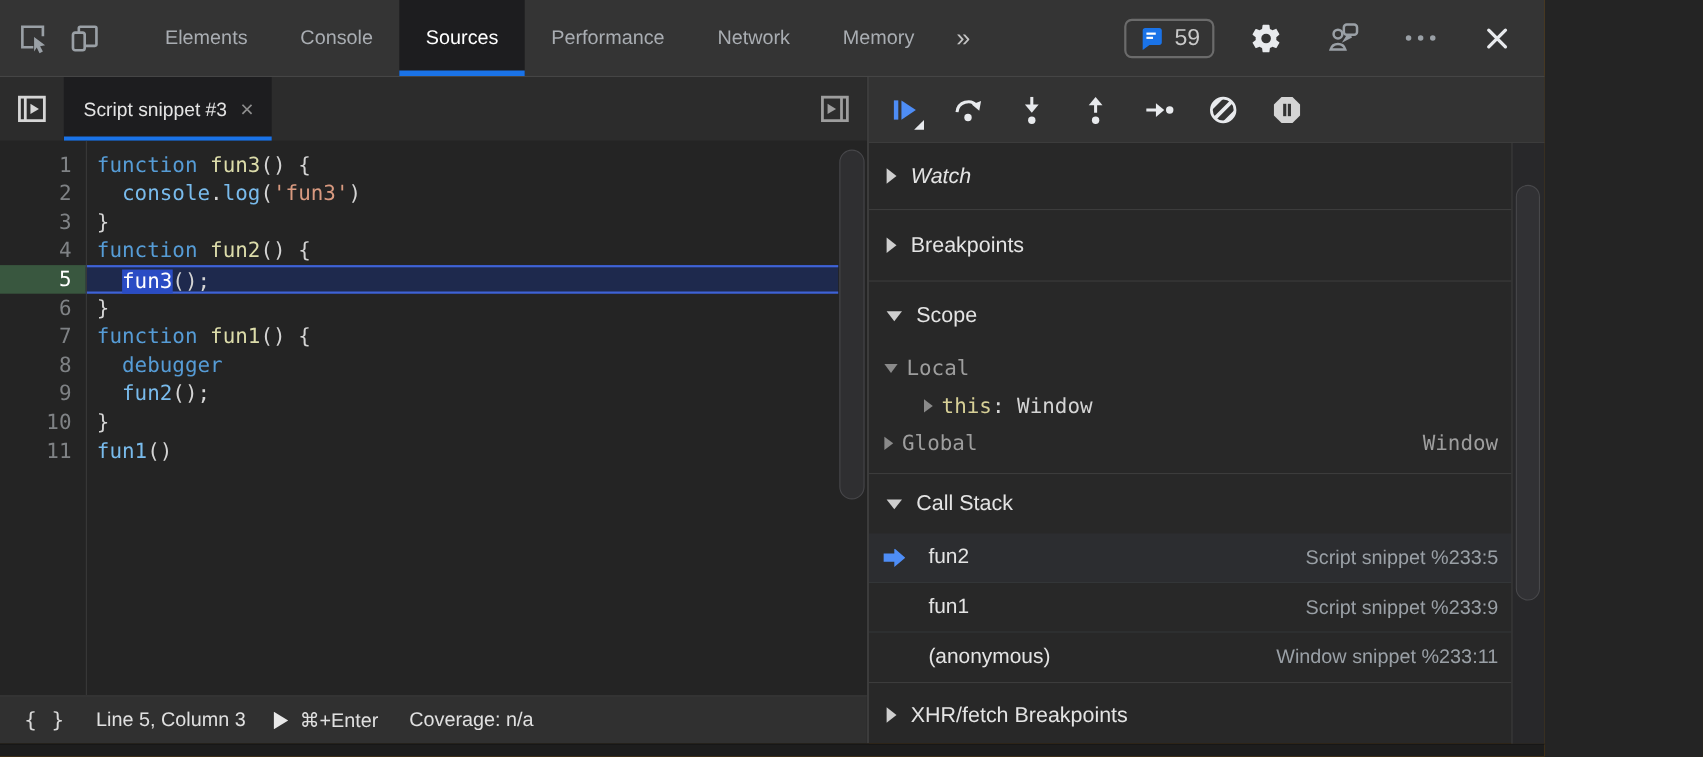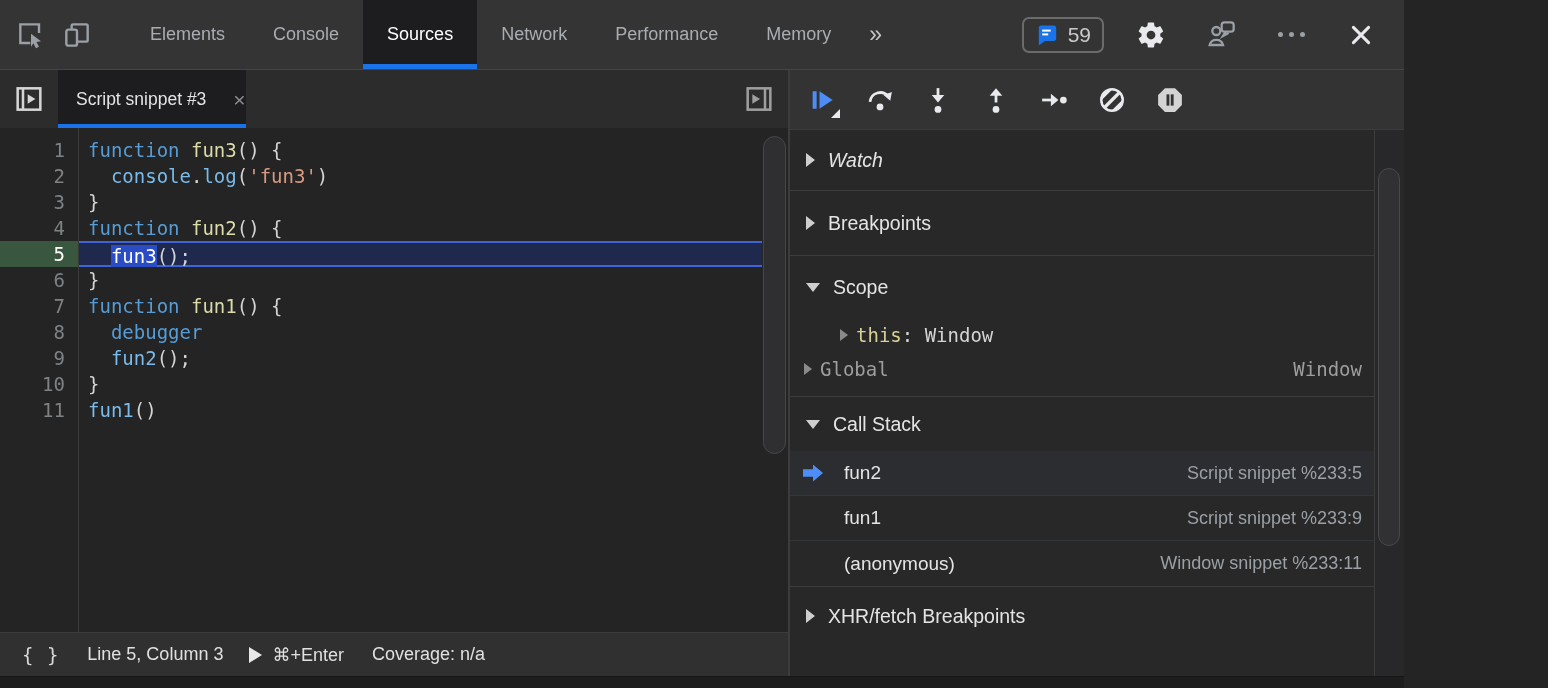--- a/index.html
+++ b/index.html
@@ -25,21 +25,21 @@
 
   
   .content { flex:1 1 auto; display:flex; min-height:0; }
   .left-pane { width:790px; flex:0 0 auto; display:flex; flex-direction:column;
                border-right:2px solid #3c3c3c; background:#242424; }
   .right-pane { flex:1 1 auto; display:flex; flex-direction:column; background:#282828; min-width:0; }
 
   
   .tabstrip { height:58px; background:#2c2c2c; display:flex; align-items:stretch; flex:0 0 auto; }
   .strip-btn { width:58px; display:flex; align-items:center; justify-content:center; }
-  .snippet-tab { display:flex; align-items:center; gap:27px; padding:0 0 0 18px;
+  .snippet-tab { display:flex; align-items:center; gap:12px; padding:0 16px 0 18px;
                  background:#1d1d1f; box-shadow: inset 0 -4px 0 #1a73e8; }
   .snippet-tab .title { font-size:17.5px; color:#e4e4e4; }
   .snippet-tab .close { font-size:21px; color:#8e8e8e; line-height:1; }
   .strip-spacer { flex:1; }
 
   
   .editor { flex:1 1 auto; position:relative; background:#242424; overflow:hidden;
             font-family:"DejaVu Sans Mono", monospace; padding-top:9px; }
   .gutter-divider { position:absolute; left:78px; top:0; bottom:0; width:1px; background:#3a3a3a; }
   .line { display:flex; height:26px; line-height:26px; font-size:19px; width:762px; }
@@ -144,24 +144,24 @@
         <div class="tb-tab">
           <span>Elements</span>
         </div>
         <div class="tb-tab">
           <span>Console</span>
         </div>
         <div class="tb-tab active">
           <span>Sources</span>
         </div>
         <div class="tb-tab">
+          <span>Performance</span>
+        </div>
+        <div class="tb-tab">
           <span>Network</span>
-        </div>
-        <div class="tb-tab">
-          <span>Performance</span>
         </div>
         <div class="tb-tab">
           <span>Memory</span>
         </div>
       </div>
     <div class="tb-chevron">
       <span>»</span>
     </div>
 
     <div class="tb-right">
@@ -386,20 +386,24 @@
           <div class="section-header h-bp">
             <span class="tri right"></span>
             <span>Breakpoints</span>
           </div>
 
           <div class="section-header h-scope">
             <span class="tri down"></span>
             <span>Scope</span>
           </div>
           <div class="scope-body">
+            <div class="scope-row lvl0">
+              <span class="tri sm-down"></span>
+              <span>Local</span>
+            </div>
             <div class="scope-row lvl1">
               <span class="tri sm-right"></span>
               <span><span class="yellow">this</span><span class="val" style="white-space:pre">: </span><span class="val">Window</span></span>
             </div>
             <div class="scope-row lvl0">
               <span class="tri sm-right"></span>
               <span>Global</span>
               <span class="right-val">Window</span>
             </div>
           </div>

